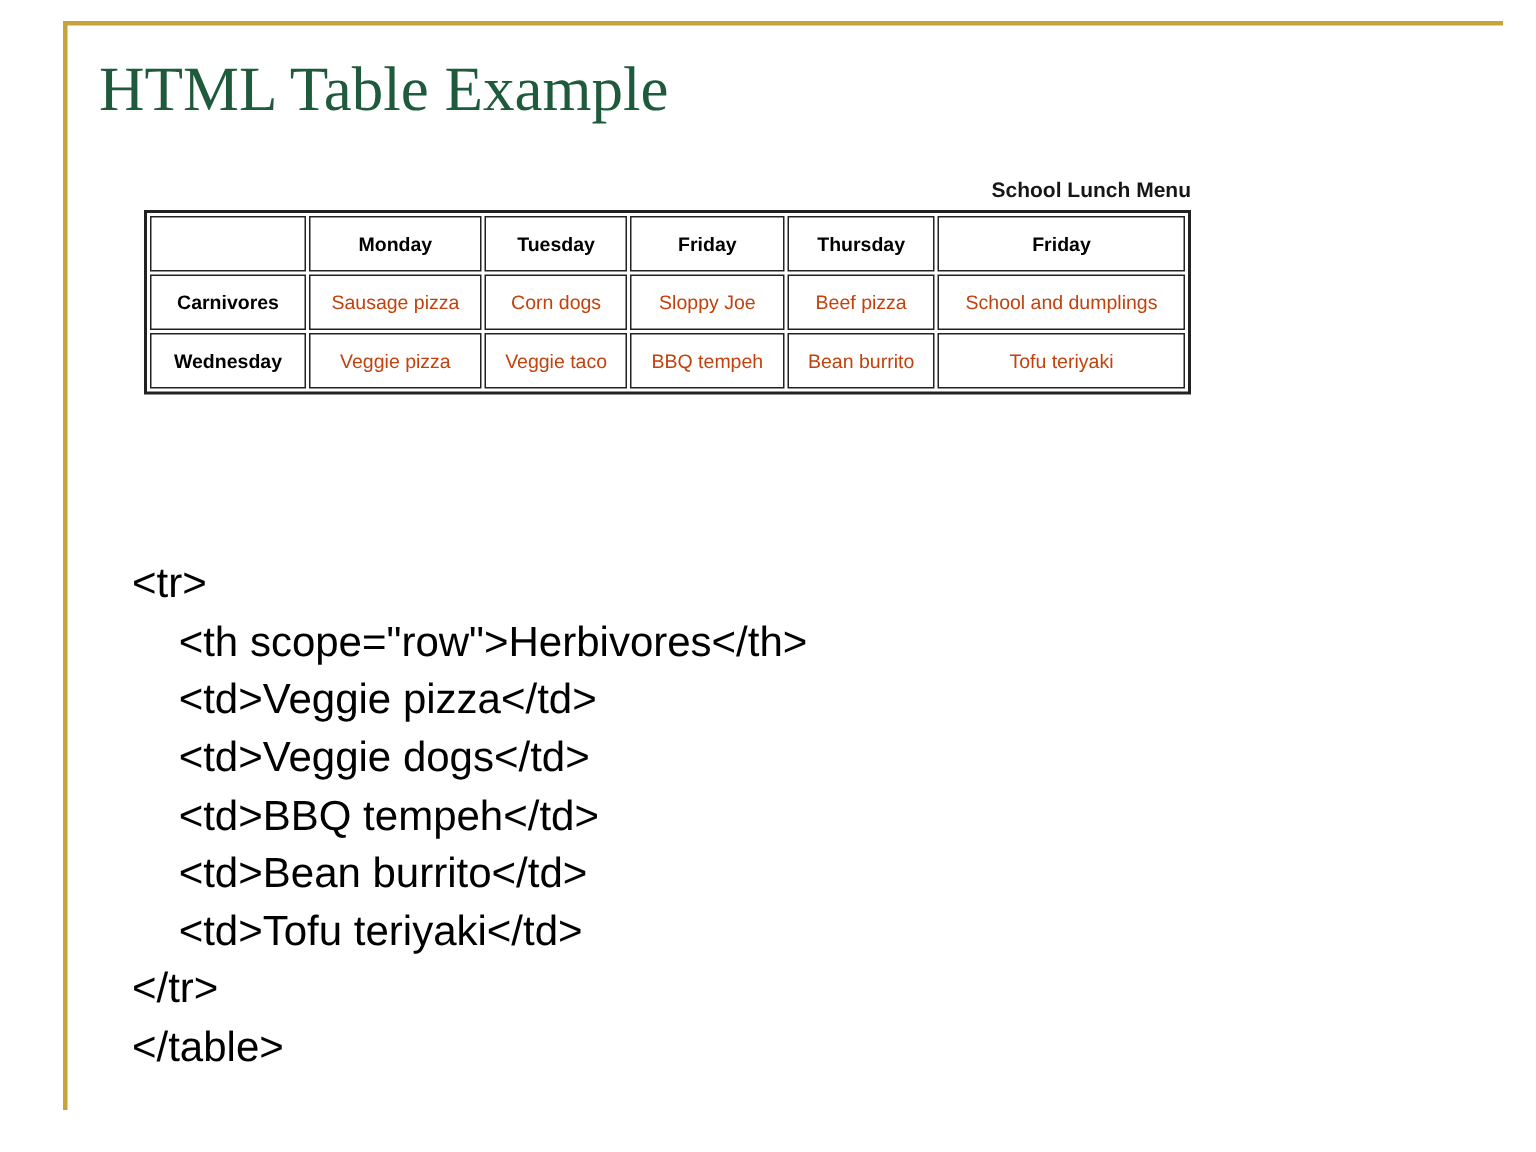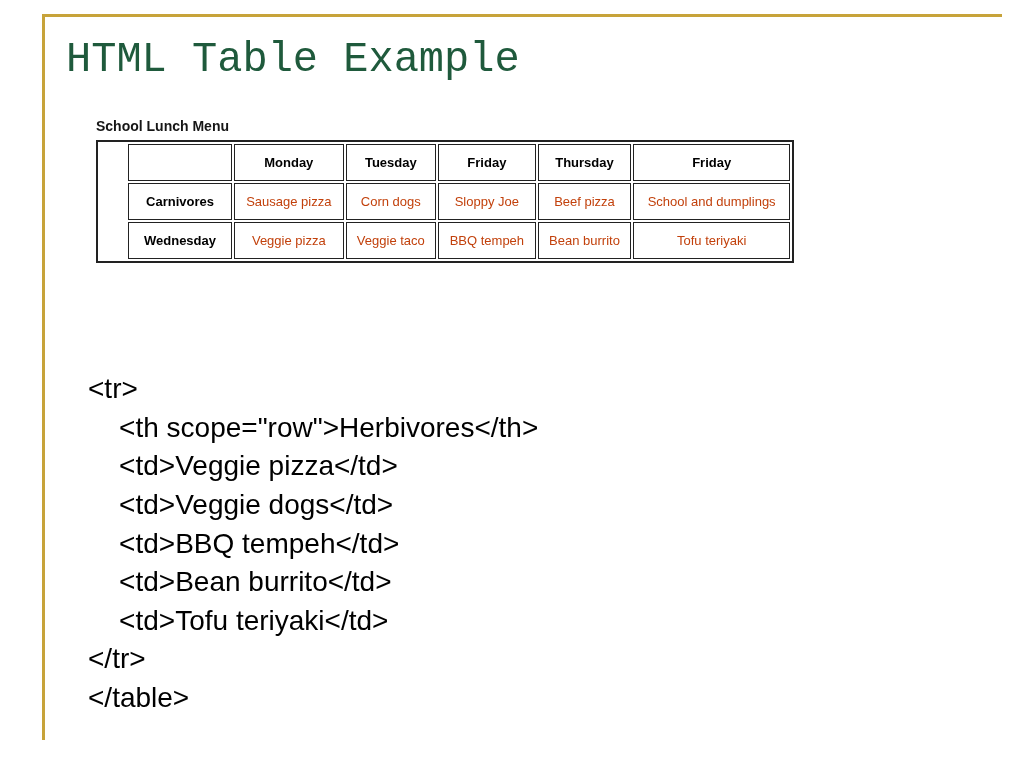--- a/index.html
+++ b/index.html
@@ -33,49 +33,48 @@
     left: 42px;
     width: 3px;
     bottom: 28px;
     background: #c7a33a;
   }
 
   .title {
     position: absolute;
     top: 36px;
     left: 66px;
-    font-family: Liberation Mono, monospace;
+    font-family: Liberation Serif, serif;
     font-size: 42px;
     font-weight: 400;
     color: #1f5a3c; 
   }
 
   .table-wrap {
     position: absolute;
     top: 118px;
     left: 96px;
     width: 698px;
   }
   .table-title {
-    text-align: left;
+    text-align: right;
     font-size: 14px;
     font-weight: bold;
     color: #161616;
     margin-bottom: 6px;
     font-family: Arial, Helvetica, sans-serif;
   }
 
   table.lunch {
     border: 2px solid #222;
     border-collapse: separate;
     border-spacing: 2px;
     width: 100%;
     background: #fff;
     font-family: Arial, Helvetica, sans-serif;
-    padding-left: 28px;
   }
   table.lunch th,
   table.lunch td {
     border: 1px solid #222;
     padding: 10px 6px;
     text-align: center;
     font-size: 13px;
     color: #3b3b3b;
     vertical-align: middle;
   }

